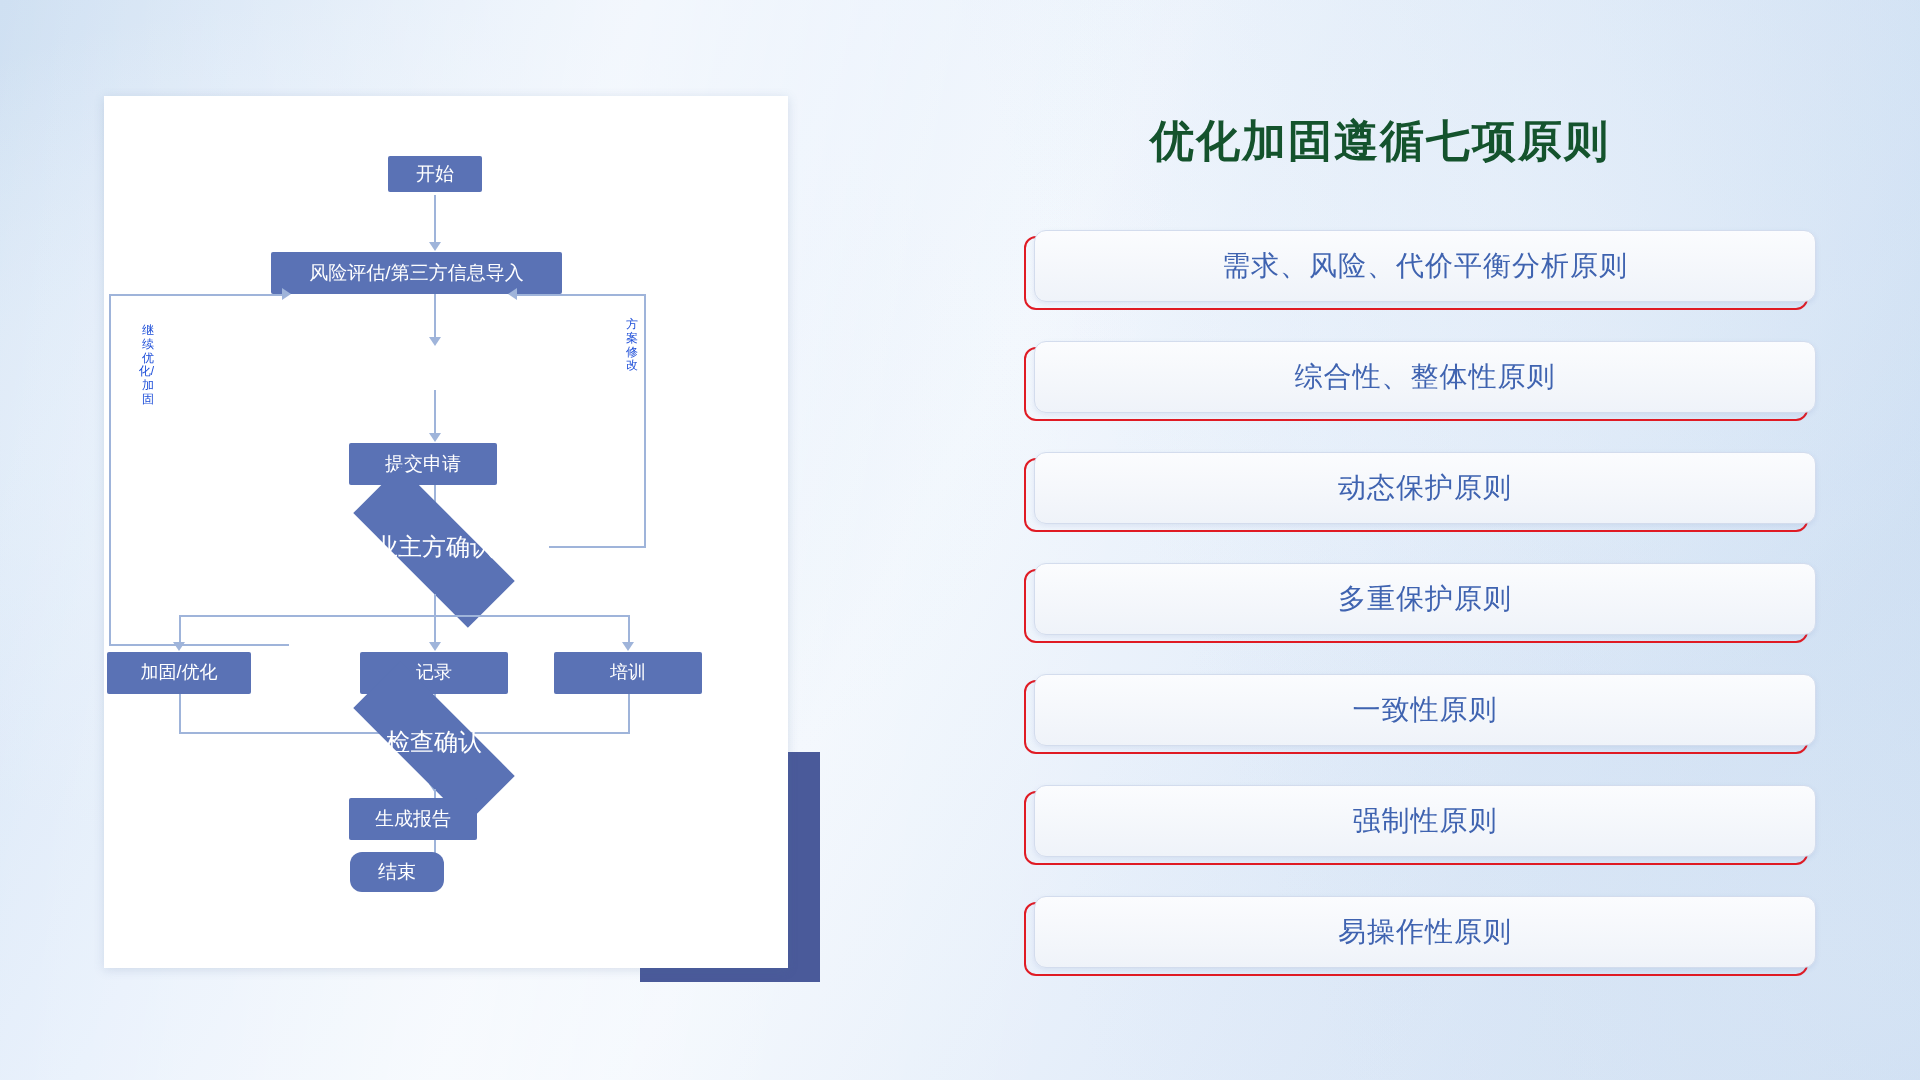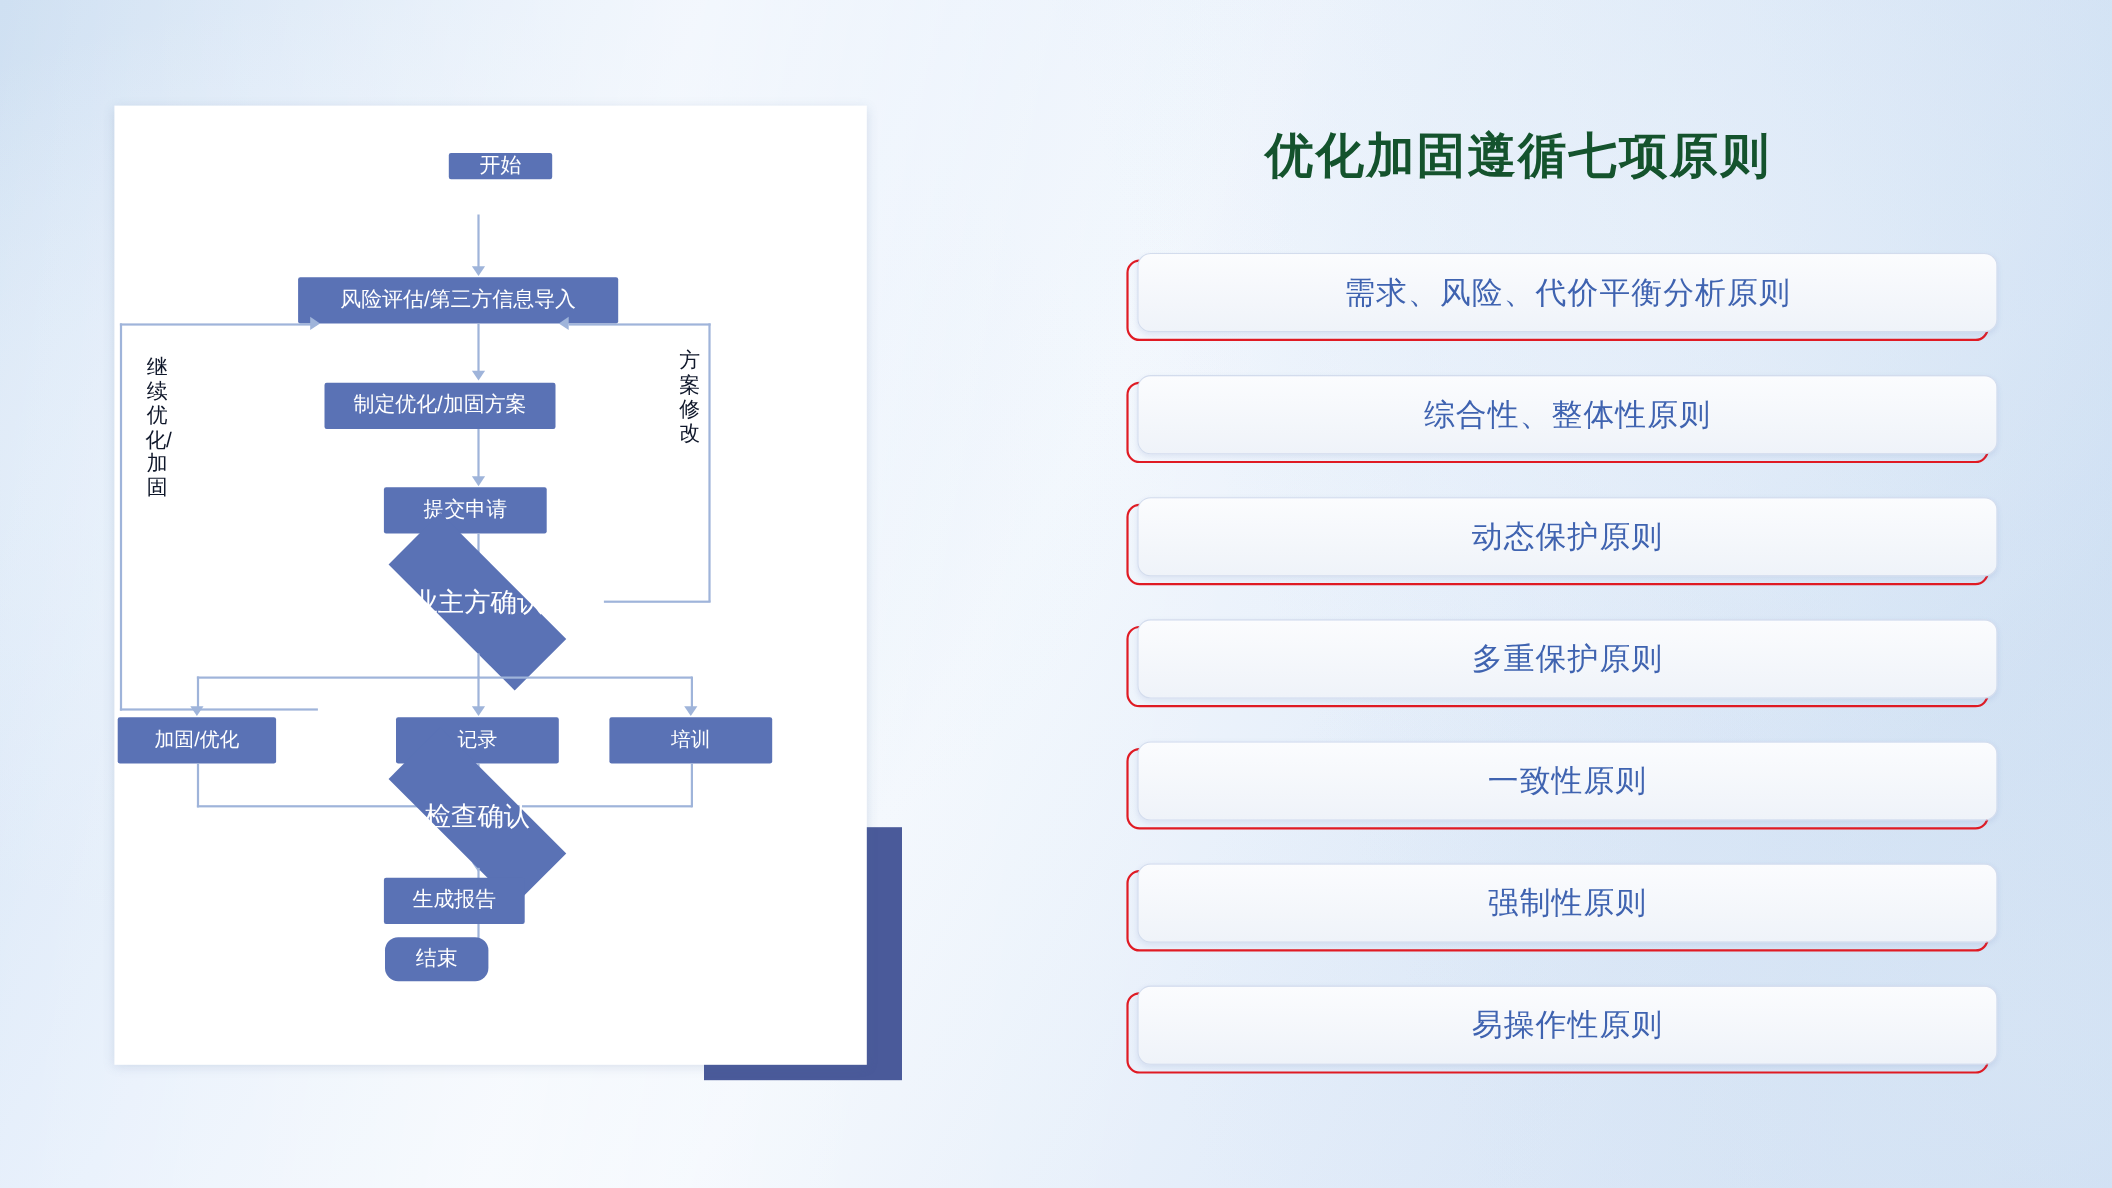--- a/index.html
+++ b/index.html
@@ -96,25 +96,25 @@
   }
   .arrow-left {
     position: absolute;
     width: 0; height: 0;
     border-top: 6px solid transparent;
     border-bottom: 6px solid transparent;
     border-right: 9px solid #9fb4da;
   }
   .side-label {
     position: absolute;
-    color: #0f172a;
-    font-size: 19px;
+    color: #1d4ed8;
+    font-size: 12px;
     line-height: 1.15;
     width: 22px;
-    text-align: center;
+    text-align: right;
     word-break: break-all;
   }
 
   
   .right-title {
     position: absolute;
     left: 1150px;
     top: 112px;
     font-size: 44px;
     font-weight: bold;
@@ -164,29 +164,28 @@
 </head>
 <body>
 
 <div class="bg-sheen"></div>
 
 <div class="flow-shadow-block"></div>
 
 <div class="flow-card">
   <div class="flow-inner">
 
-    <div class="node" style="left:284px; top:43px; width:94px; height:24px;margin-left:20px;">开始</div>
+    <div class="node" style="left:284px; top:60px; width:94px; height:36px;">开始</div>
     <div class="line vline" style="left:330px; top:99px; height:50px;"></div>
     <div class="arrow-down" style="left:325px; top:146px;"></div>
 
     <div class="node" style="left:167px; top:156px; width:291px; height:42px;text-align:center;">风险评估/第三方信息导入</div>
     <div class="line vline" style="left:330px; top:198px; height:46px;"></div>
     <div class="arrow-down" style="left:325px; top:241px;"></div>
 
-    <div class="node" style="left:191px; top:252px; width:210px; height:42px;">制定优化/加固方案</div>
     <div class="line vline" style="left:330px; top:294px; height:46px;"></div>
     <div class="arrow-down" style="left:325px; top:337px;"></div>
 
     <div class="node" style="left:245px; top:347px; width:148px; height:42px;">提交申请</div>
     <div class="line vline" style="left:330px; top:389px; height:58px;"></div>
     <div class="arrow-down" style="left:325px; top:444px;"></div>
 
     <div class="diamond-wrap" style="left:215px; top:404px; width:230px; height:94px;">
       <div class="dshape"></div>
       <div class="dlabel">业主方确认</div>

